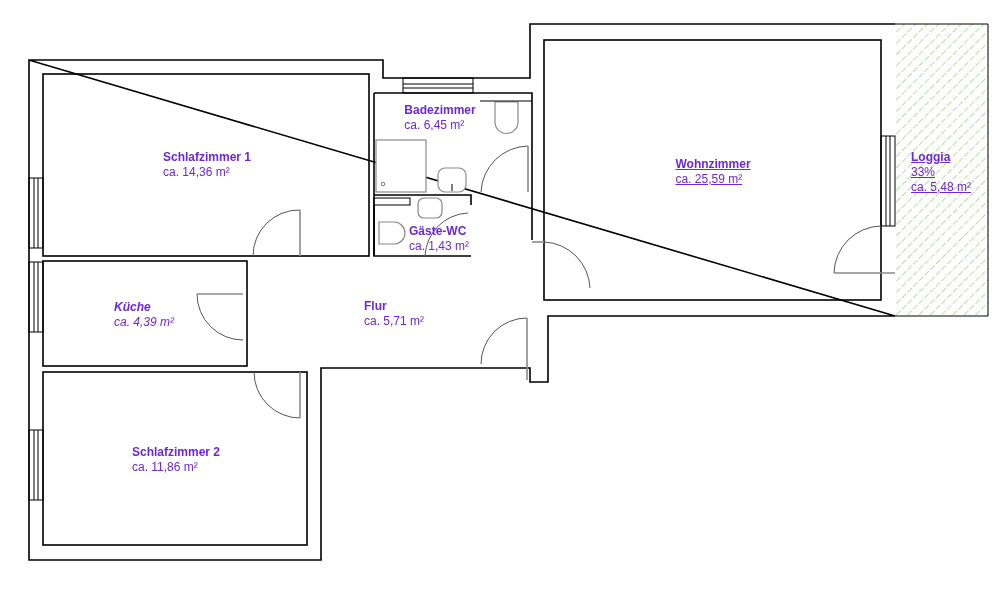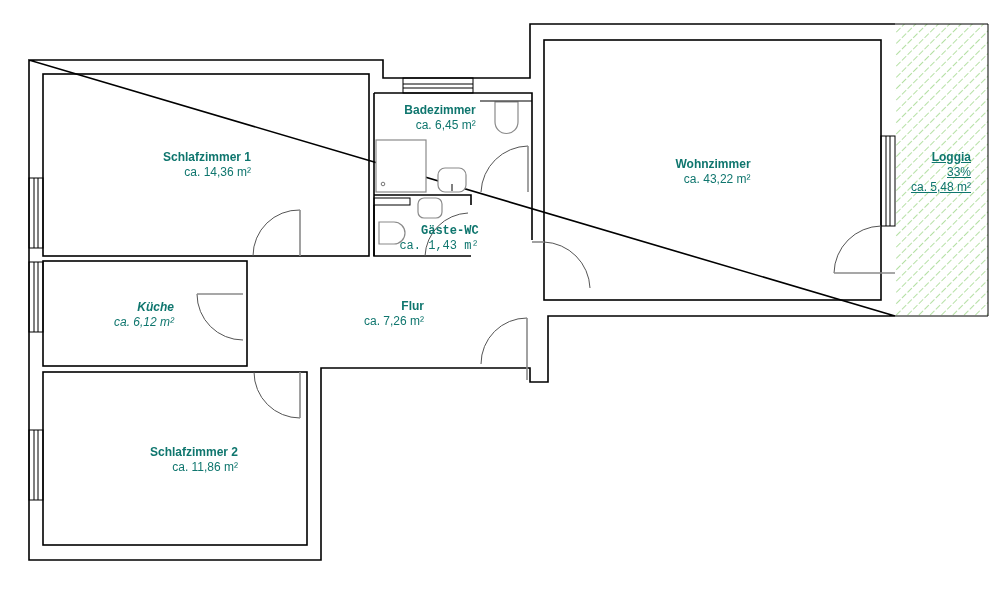--- a/index.html
+++ b/index.html
@@ -3,21 +3,21 @@
   <meta charset="utf-8">
   <style>
     html, body { margin: 0; padding: 0; background: #ffffff; }
     body { width: 998px; height: 590px; overflow: hidden; position: relative; font-family: "Liberation Sans", sans-serif; }
     #plan { position: absolute; left: 0; top: 0; width: 998px; height: 590px; }
     .wall { fill: none; stroke: #000; stroke-width: 1.6; }
     .thin { fill: none; stroke: #000; stroke-width: 1; }
     .grey { fill: #fff; stroke: #8a8a8a; stroke-width: 1.2; }
     .arc { fill: none; stroke: #555; stroke-width: 1; }
     .leaf { fill: none; stroke: #8a8a8a; stroke-width: 1.6; }
-    .label { position: absolute; text-align: right; font-size: 12px; line-height: 15px; color: #0f766e; white-space: nowrap; transform: translateX(-50%); }
+    .label { position: absolute; text-align: left; font-size: 12px; line-height: 15px; color: #6d28d9; white-space: nowrap; transform: translateX(-50%); }
     .label .name { font-weight: bold; display: block; }
     .label .area { display: block; }
   </style>
 </head>
 <body>
 
 <svg id="plan" viewBox="0 0 998 590" xmlns="http://www.w3.org/2000/svg">
   <defs>
     <pattern id="hatch" patternUnits="userSpaceOnUse" width="8" height="8" patternTransform="rotate(45)">
       <line x1="0" y1="0" x2="0" y2="8" stroke="#6cc24a" stroke-width="1" stroke-dasharray="5,2"></line>
@@ -127,38 +127,38 @@
 
 <div id="labels">
     <div class="label" style="left: 207px; top: 150px;">
       <span class="name">Schlafzimmer 1</span>
       <span class="area">ca. 14,36 m²</span>
     </div>
     <div class="label" style="left: 440px; top: 103px;">
       <span class="name">Badezimmer</span>
       <span class="area">ca. 6,45 m²</span>
     </div>
-    <div class="label" style="left: 439px; top: 224px; font-family: Liberation Mono, monospace;">
+    <div class="label" style="left: 439px; top: 224px;">
       <span class="name">Gäste-WC</span>
       <span class="area">ca. 1,43 m²</span>
     </div>
-    <div class="label" style="left: 713px; top: 157px;">
+    <div class="label" style="left: 713px; top: 157px; text-decoration: underline;">
       <span class="name">Wohnzimmer</span>
-      <span class="area">ca. 43,22 m²</span>
+      <span class="area">ca. 25,59 m²</span>
     </div>
     <div class="label" style="left: 941px; top: 150px; text-decoration: underline;">
       <span class="name">Loggia</span>
       <span class="area">33%</span>
       <span class="area">ca. 5,48 m²</span>
     </div>
     <div class="label" style="left: 144px; top: 300px; font-style: italic;">
       <span class="name">Küche</span>
-      <span class="area">ca. 6,12 m²</span>
+      <span class="area">ca. 4,39 m²</span>
     </div>
     <div class="label" style="left: 394px; top: 299px;">
       <span class="name">Flur</span>
-      <span class="area">ca. 7,26 m²</span>
+      <span class="area">ca. 5,71 m²</span>
     </div>
-    <div class="label" style="left: 176px; top: 445px; margin-left: 18px;">
+    <div class="label" style="left: 176px; top: 445px;">
       <span class="name">Schlafzimmer 2</span>
       <span class="area">ca. 11,86 m²</span>
     </div>
   </div>
 
 </body></html>

